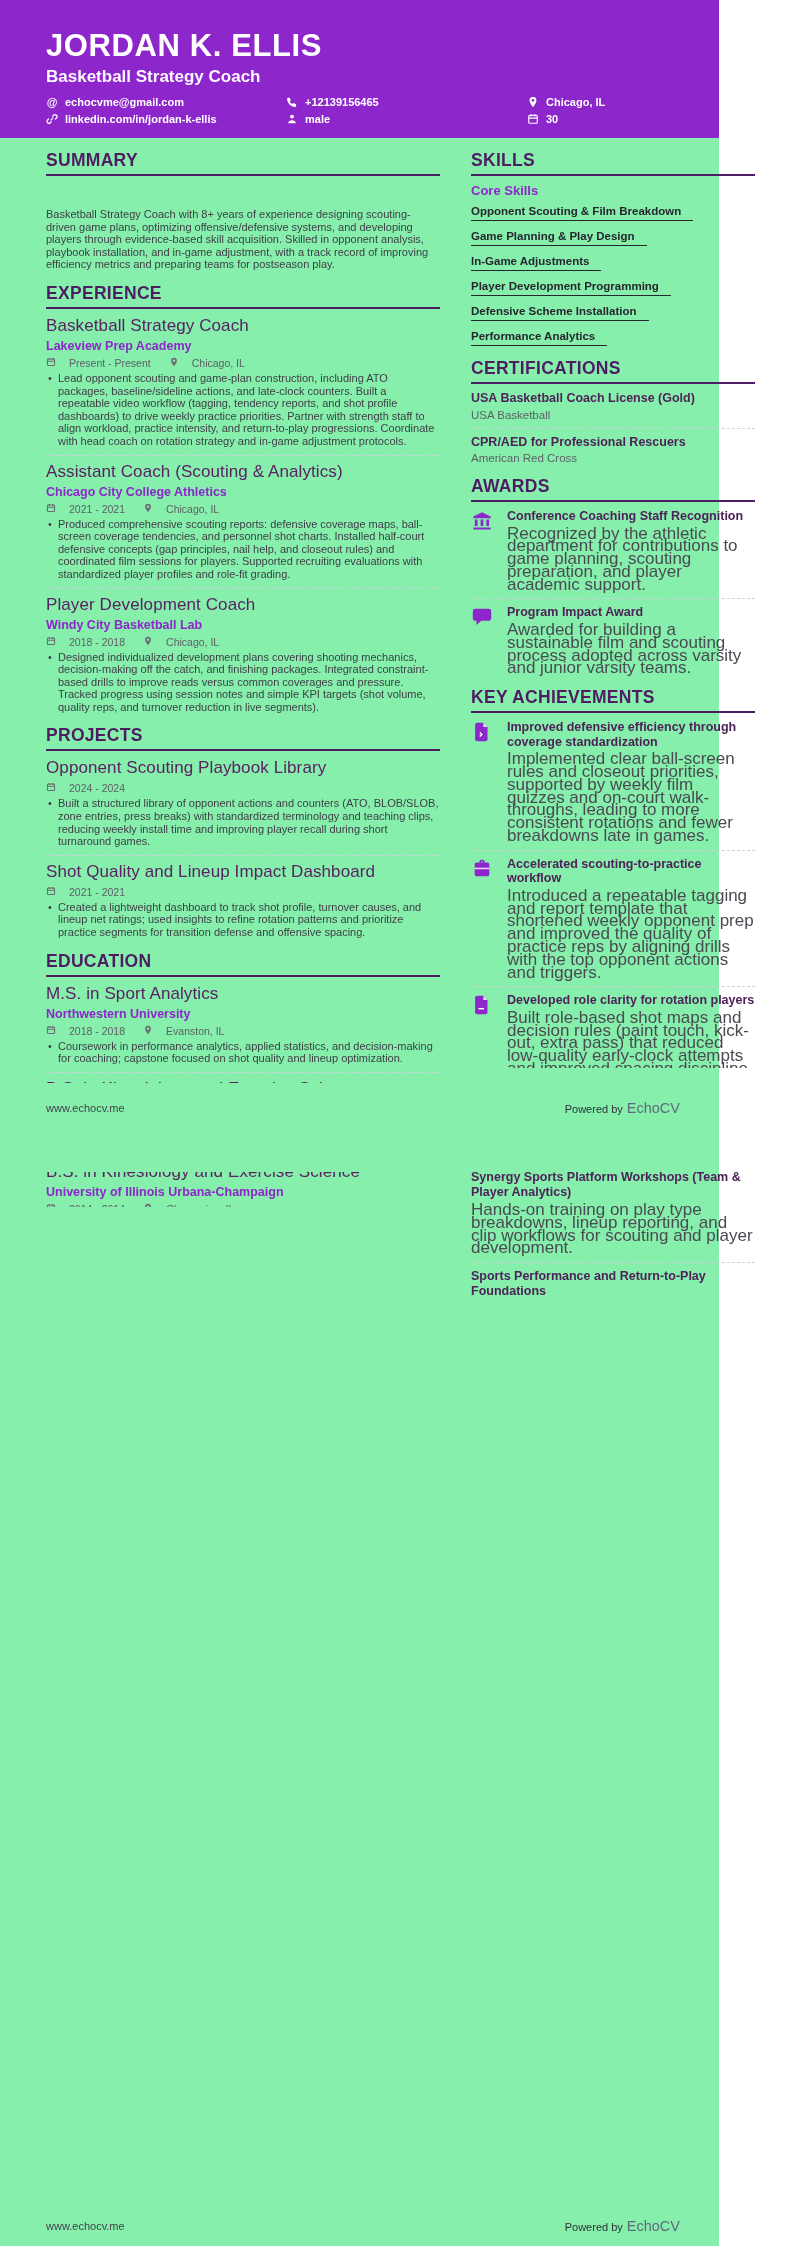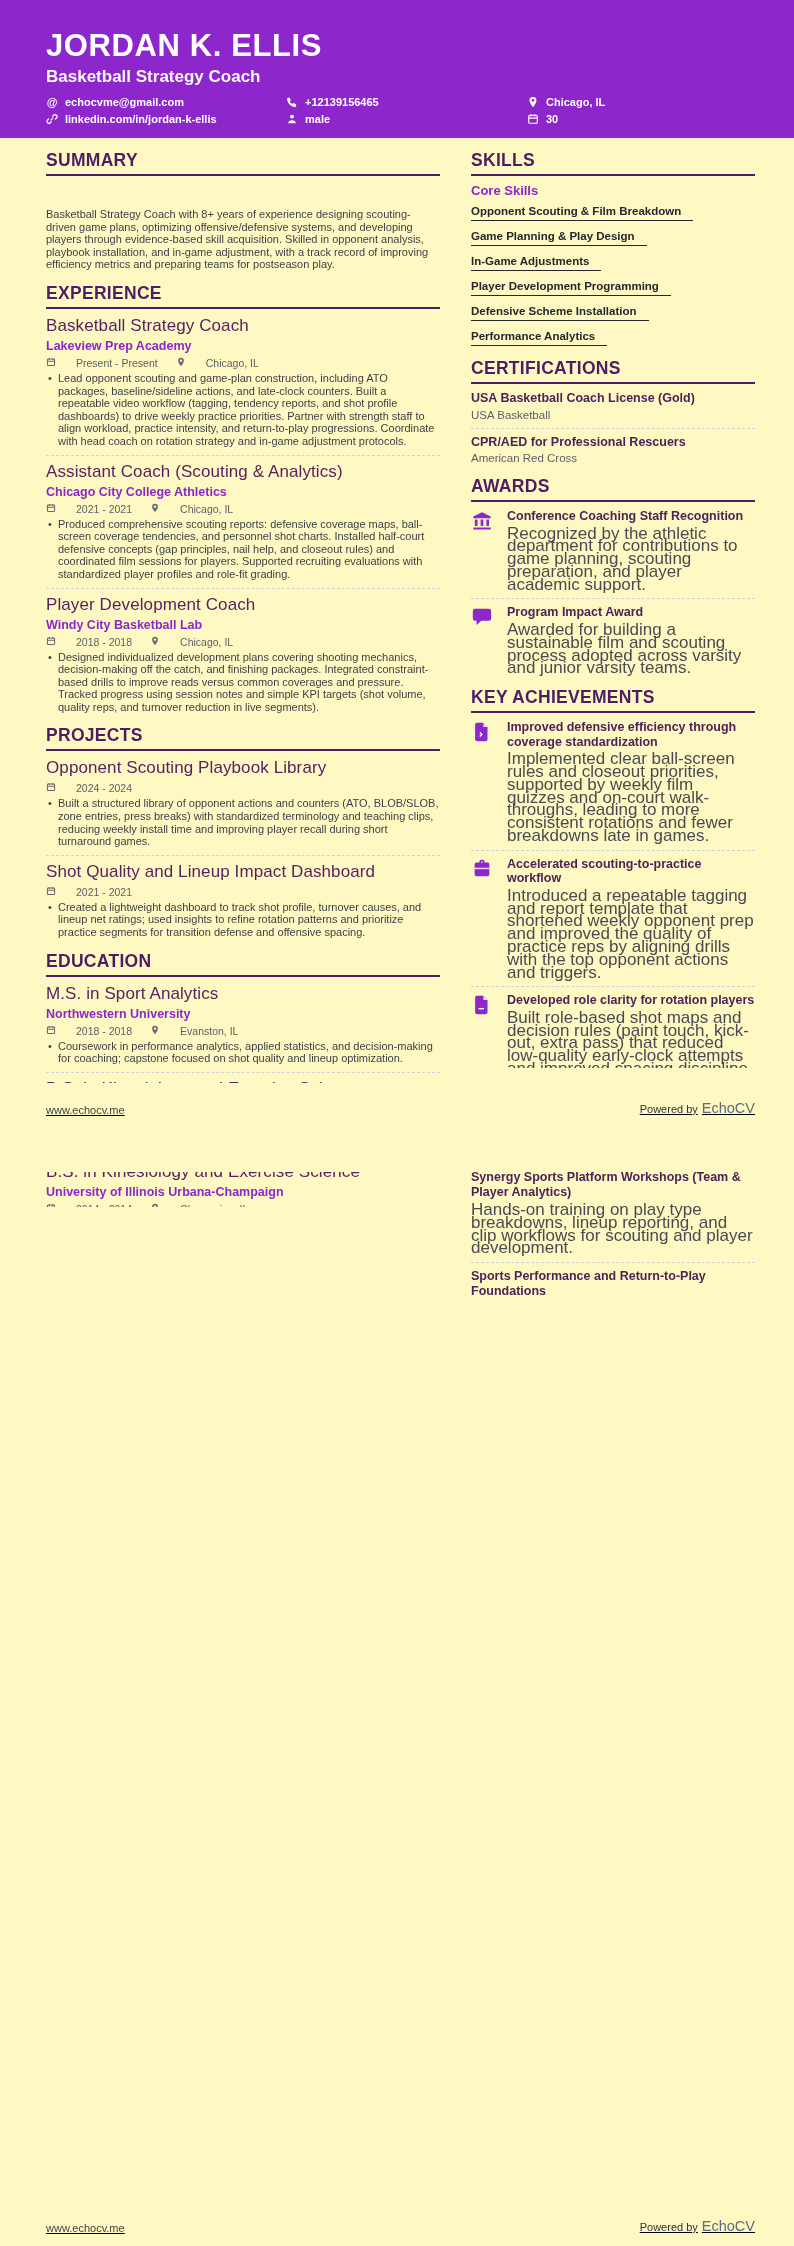--- a/index.html
+++ b/index.html
@@ -1,19 +1,19 @@
 <!DOCTYPE html>
 <html><head>
 <meta charset="utf-8">
 <style>
   html,body{margin:0;padding:0;background:#e9e9ec;}
   .canvas{position:relative;width:794px;height:2246px;margin:0 auto;background:#fff;
           font-family:"Liberation Sans","DejaVu Sans",sans-serif;overflow:hidden;
           --brand:#8D26CB;--plum:#4E1C63;--titleplum:#5A2163;--slate:#5D6B7D;}
-  .page{position:absolute;left:0;width:794px;background:#fef9c3;}
+  .page{position:absolute;left:0;width:719px;background:#86efac;}
   .page1{top:0;height:1120px;}
   .page2{top:1120px;height:1126px;}
 
   
   .banner{position:absolute;top:0;left:0;right:0;height:138px;background:var(--brand);
           color:#fff;padding:30px 39px 0 46px;box-sizing:border-box;}
   .banner h1{margin:0;font-size:31px;font-weight:bold;letter-spacing:.6px;line-height:1.05;}
   .banner-sub{font-size:17px;font-weight:bold;margin-top:4px;color:#fdf7ff;}
   .contact-grid{margin-top:9px;display:grid;grid-template-columns:240px 241px 1fr;row-gap:5px;
           font-size:11px;font-weight:bold;}
@@ -26,41 +26,41 @@
   .cols{position:absolute;top:138px;left:46px;width:709px;display:flex;gap:31px;}
   .col-left{width:394px;height:945px;overflow:hidden;}
   .col-right{width:284px;height:930px;overflow:hidden;}
 
   .sec-h{margin:12px 0 7px;font-size:17.5px;font-weight:bold;color:var(--plum);
          letter-spacing:.3px;border-bottom:2.5px solid var(--plum);padding-bottom:3px;}
   .body-text{font-size:11px;line-height:12.6px;color:#3E3E46;margin-top:32px;}
   .job-title{font-size:17px;color:var(--titleplum);margin:3px 0 0;font-weight:400;letter-spacing:.1px;}
   .company{font-size:12.5px;font-weight:bold;color:var(--brand);margin-top:3px;}
   .meta{display:flex;gap:18px;align-items:center;font-size:10.5px;color:#5E5E66;margin:4px 0 3px;}
-  .mi{display:flex;gap:20px;align-items:center;}
+  .mi{display:flex;gap:13px;align-items:center;}
   .mi svg{width:10px;height:10px;}
   .bullet{position:relative;padding-left:12px;font-size:11px;line-height:12.6px;color:#3E3E46;margin-top:1px;}
   .bullet::before{content:"•";position:absolute;left:2px;top:0;}
   .dashed{border:none;border-top:1px dashed #d2d2d8;margin:7px 0 6px;}
 
   
   .group-label{font-size:13px;font-weight:bold;color:var(--brand);margin:2px 0 7px;}
   .skill{display:table;font-size:11.5px;font-weight:bold;color:#26262E;
          padding:0 12px 3px 0;border-bottom:1.5px solid #26262E;margin-bottom:9px;}
   .cert-name{font-size:12.5px;font-weight:bold;color:#4E2258;line-height:14.5px;}
   .cert-issuer{font-size:11.5px;color:#5E5E66;margin-top:3px;}
   .award{display:flex;gap:12px;margin-top:4px;}
   .aicon{width:24px;flex:0 0 24px;padding-top:1px;}
   .aicon svg{width:22px;height:22px;}
   .award-title{font-size:12.5px;font-weight:bold;color:#4E2258;line-height:14.5px;}
   .award-desc{font-size:17px;line-height:12.8px;color:#4A4A52;margin-top:4px;}
   .tr-title{font-size:12.5px;font-weight:bold;color:#4E2258;line-height:15px;}
 
   
-  .foot{position:absolute;left:46px;right:39px;display:flex;justify-content:space-between;align-items:flex-end;text-decoration:underline;}
+  .foot{position:absolute;left:46px;right:39px;display:flex;justify-content:space-between;align-items:center;}
   .page1 .foot{top:1100px;}
   .page2 .foot{bottom:12px;}
   .foot-site{font-size:11px;color:#3F424A;}
   .foot-right{display:flex;align-items:baseline;gap:4px;}
   .foot-powered{font-size:11px;color:#2F3237;}
   .foot-brand{font-size:14.5px;color:var(--slate);}
 
   
   .p2-left{position:absolute;left:46px;top:52px;width:394px;}
   .clip-title{height:10px;overflow:hidden;}

